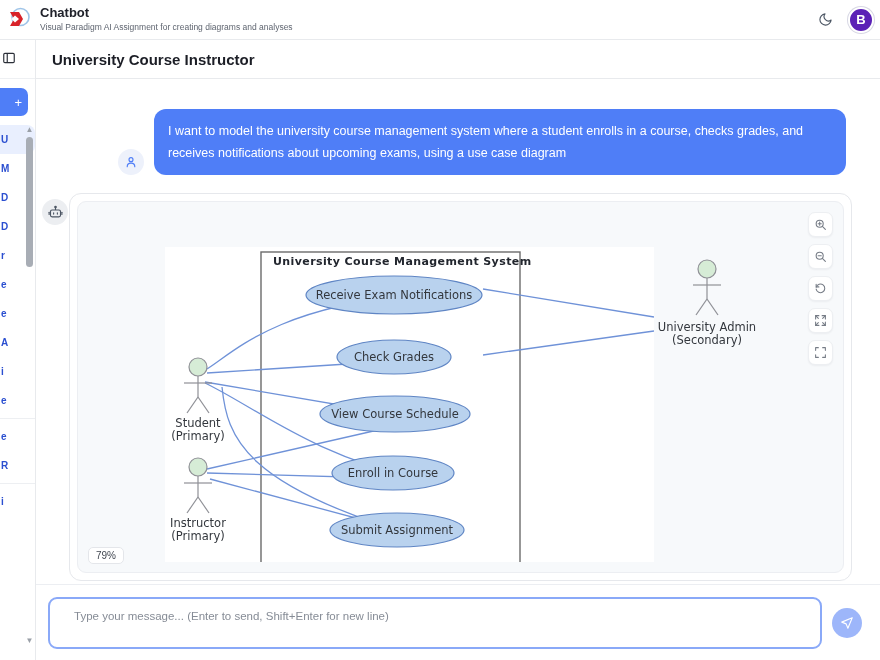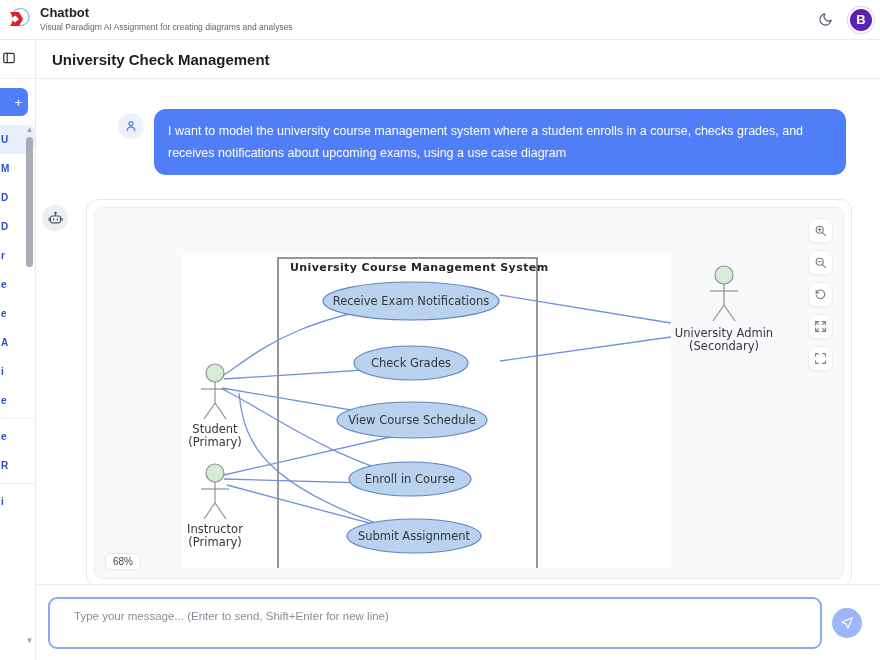--- a/index.html
+++ b/index.html
@@ -96,36 +96,36 @@
     background: #ffffff;
   }
   .main-title { font-size: 15px; font-weight: bold; color: #1c1e26; }
 
   .chat-area {
     position: relative; height: 545px; overflow: hidden;
     background: #ffffff; padding-top: 18px;
   }
 
   
-  .msg-row-user { display: flex; align-items: flex-start; gap: 10px; padding: 12px 8px 0 82px; }
+  .msg-row-user { display: flex; align-items: flex-end; gap: 10px; padding: 12px 8px 0 82px; }
   .user-avatar {
     width: 26px; height: 26px; border-radius: 50%;
     background: #edf1fb; color: #4f7ef7;
     display: flex; align-items: center; justify-content: center; flex: none;
     margin-top: 4px;
   }
   .user-bubble {
     background: #4f7ef7; color: #ffffff;
     border-radius: 12px; padding: 11px 14px;
     font-size: 12.5px; line-height: 22px;
     max-width: 692px;
   }
 
   
-  .msg-row-bot { display: flex; align-items: flex-start; gap: 18px; padding: 24px 28px 0 6px; }
+  .msg-row-bot { display: flex; align-items: flex-start; gap: 1px; padding: 18px 28px 0 6px; }
   .bot-avatar {
     width: 26px; height: 26px; border-radius: 50%;
     background: #eceef1; color: #4b5563;
     display: flex; align-items: center; justify-content: center; flex: none;
     margin-top: 6px;
   }
   .bot-card {
     flex: 1; background: #ffffff;
     border: 1px solid #e6e8ec; border-radius: 12px;
     padding: 7px; position: relative;
@@ -278,21 +278,21 @@
         <div class="sb-arrow">▲</div>
         <div class="sb-thumb"></div>
         <div class="sb-arrow sb-arrow-bottom">▼</div>
       </div>
     </div>
   </div>
 
   <div class="main">
 
     <div class="main-head">
-      <span class="main-title">University Check Management</span>
+      <span class="main-title">University Course Instructor</span>
     </div>
 
     <div class="chat-area">
 
       <div class="msg-row-user">
         <span class="user-avatar">
           <svg width="14" height="14" viewBox="0 0 24 24" fill="none" stroke="currentColor" stroke-width="2" stroke-linecap="round">
             <circle cx="12" cy="8" r="3.4"></circle>
             <path d="M5.5 20c0-3.6 2.9-6 6.5-6s6.5 2.4 6.5 6"></path>
           </svg>
@@ -420,21 +420,21 @@
               <div class="ctrl-btn">
                 <svg width="13" height="13" viewBox="0 0 24 24" fill="none" stroke="currentColor" stroke-width="2" stroke-linecap="round" stroke-linejoin="round">
                   <path d="M8 3H3v5"></path>
                     <path d="M16 3h5v5"></path>
                     <path d="M8 21H3v-5"></path>
                     <path d="M16 21h5v-5"></path>
                 </svg>
               </div>
             </div>
 
-            <div class="zoom-badge">68%</div>
+            <div class="zoom-badge">79%</div>
           </div>
         </div>
       </div>
     </div>
 
     <div class="composer">
       <textarea class="composer-input" placeholder="Type your message... (Enter to send, Shift+Enter for new line)" style=""></textarea>
       <div class="send-btn">
         <svg width="14" height="14" viewBox="0 0 24 24" fill="none" stroke="currentColor" stroke-width="1.9" stroke-linejoin="round" stroke-linecap="round">
           <path d="M21 3 L3 10.5 L10.5 13.5 L13.5 21 Z"></path>

